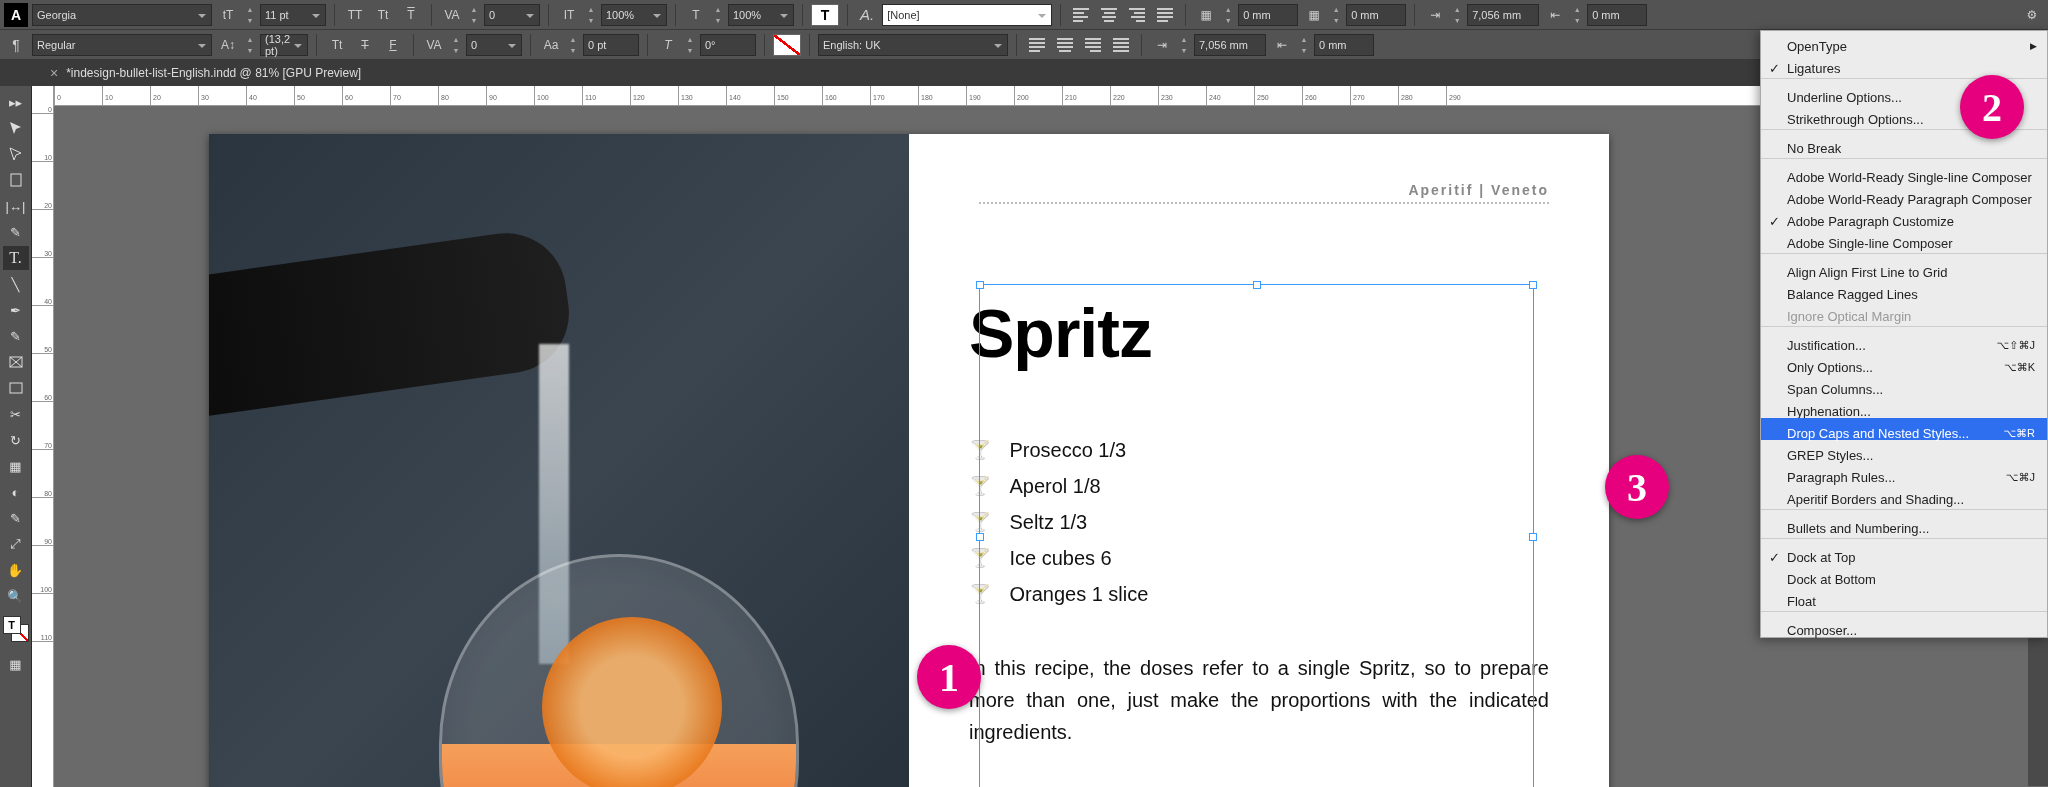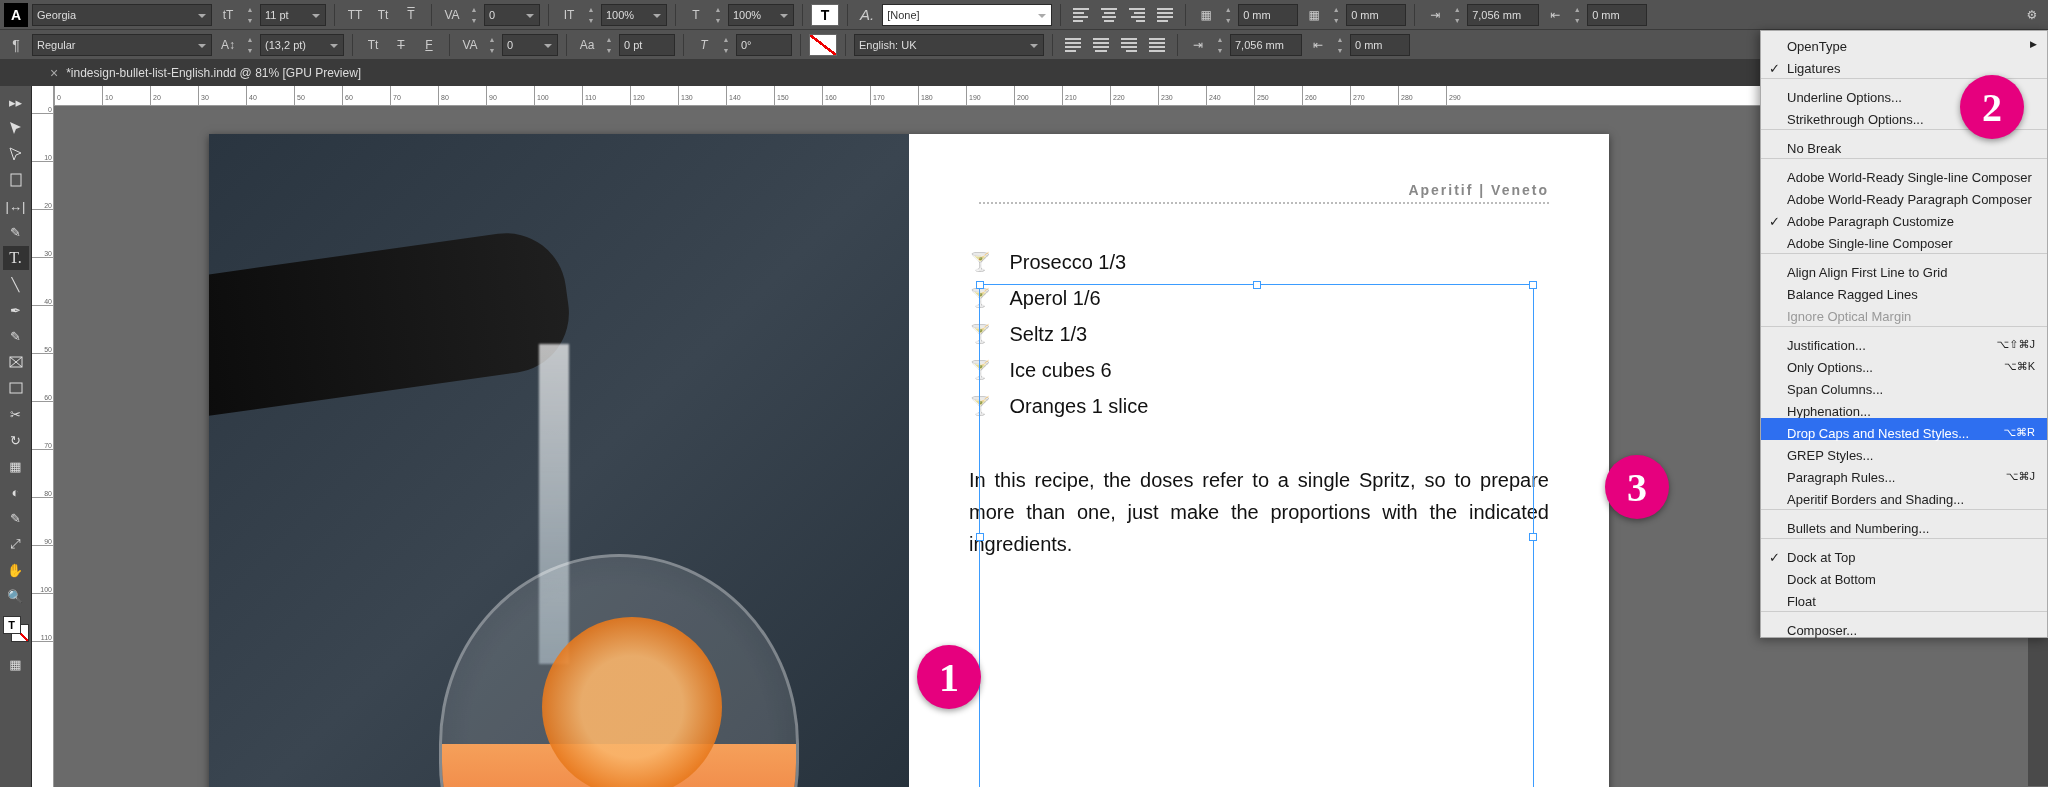--- a/index.html
+++ b/index.html
@@ -61,21 +61,21 @@
 .ingredients { margin-top:60px; font-size:20px; line-height:36px; }
 .ingredients li { list-style:none; display:flex; align-items:center; gap:18px; }
 .bullet-glass { color:#c41e2c; font-size:18px; }
 .desc { margin-top:40px; font-size:20px; line-height:32px; text-align:justify; text-justify:inter-word;}
 
 .sel-frame { position:absolute; border:1px solid #3b9cff; }
 .sel-frame .h { position:absolute; width:8px; height:8px; background:#fff; border:1px solid #3b9cff; }
 
 
 .ctx { position:absolute; top:30px; right:0; width:288px; background:#ececec; border:1px solid #aaa; box-shadow:-2px 2px 10px rgba(0,0,0,0.4); font-size:13px; color:#222; z-index:200;}
-.ctx-item { height:22px; display:flex; padding:8px 12px 0 26px; position:relative; cursor:default; }
+.ctx-item { height:22px; display:flex; align-items:center; padding:8px 12px 0 26px; position:relative; cursor:default; }
 .ctx-item.sel { background:#2e6ff0; color:#fff; }
 .ctx-item.dis { color:#999; }
 .ctx-sep { height:1px; background:#ccc; margin:3px 0; }
 .ctx-check::before { content:"✓"; position:absolute; left:8px; }
 .ctx-arrow::after { content:"▶"; position:absolute; right:10px; font-size:9px; }
 .ctx-sc { position:absolute; right:12px; font-size:11px; }
 
 
 .badge { position:absolute; width:64px; height:64px; border-radius:50%; background:#e6007e; color:#fff; display:flex; align-items:center; justify-content:center; font-size:40px; font-weight:bold; font-family:Georgia,serif; z-index:300; box-shadow:0 2px 6px rgba(0,0,0,0.4);}
 
@@ -200,21 +200,21 @@
 <div class="ctrlbar">
   <div class="p-icon">¶</div>
   <div class="dd" style="width:180px">
       <span>Regular</span>
     </div>
   <span class="tbtn">A↕</span>
   <div class="stepper">
       <span>▲</span>
       <span>▼</span>
     </div>
-  <div class="dd" style="width:84px">
+  <div class="dd" style="width:48px">
       <span>(13,2 pt)</span>
     </div>
   <div class="sep"></div>
   <span class="tbtn">Tt</span>
   <span class="tbtn" style="text-decoration:line-through">T</span>
   <span class="tbtn" style="text-decoration:underline">F</span>
   <div class="sep"></div>
   <span class="tbtn">VA</span>
   <div class="stepper">
       <span>▲</span>
@@ -404,28 +404,29 @@
         <div class="bottle"></div>
         <div class="pour"></div>
         <div class="glass">
           <div class="liquid"></div>
             <div class="orange"></div>
         </div>
       </div>
       <div class="page-r">
         <div class="aperitif">Aperitif | Veneto</div>
         <div class="dotline"></div>
+        <div class="title">Spritz</div>
         <ul class="ingredients" id="ings">
             <li>
               <span class="bullet-glass">🍸</span>
               <span>Prosecco 1/3</span>
             </li>
             <li>
               <span class="bullet-glass">🍸</span>
-              <span>Aperol 1/6</span>
+              <span>Aperol 1/8</span>
             </li>
             <li>
               <span class="bullet-glass">🍸</span>
               <span>Seltz 1/3</span>
             </li>
             <li>
               <span class="bullet-glass">🍸</span>
               <span>Ice cubes 6</span>
             </li>
             <li>

